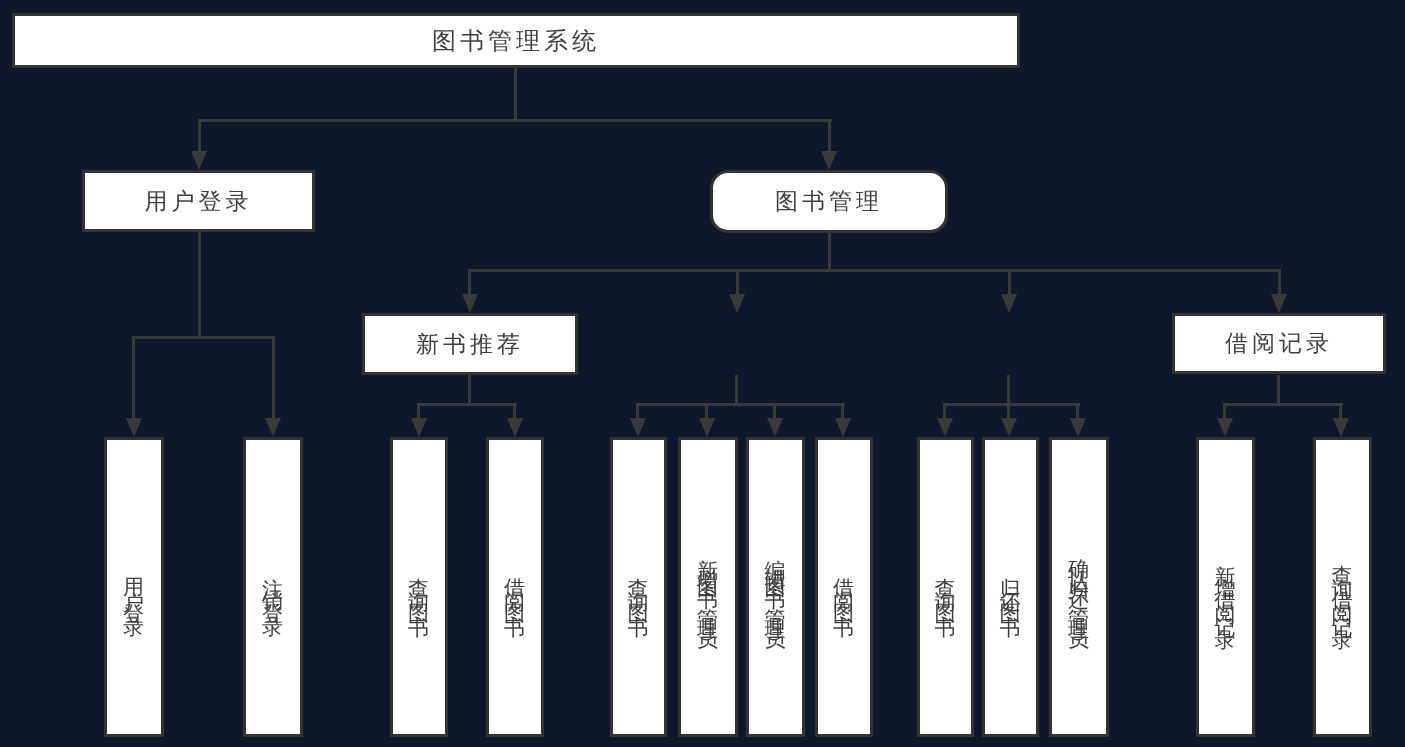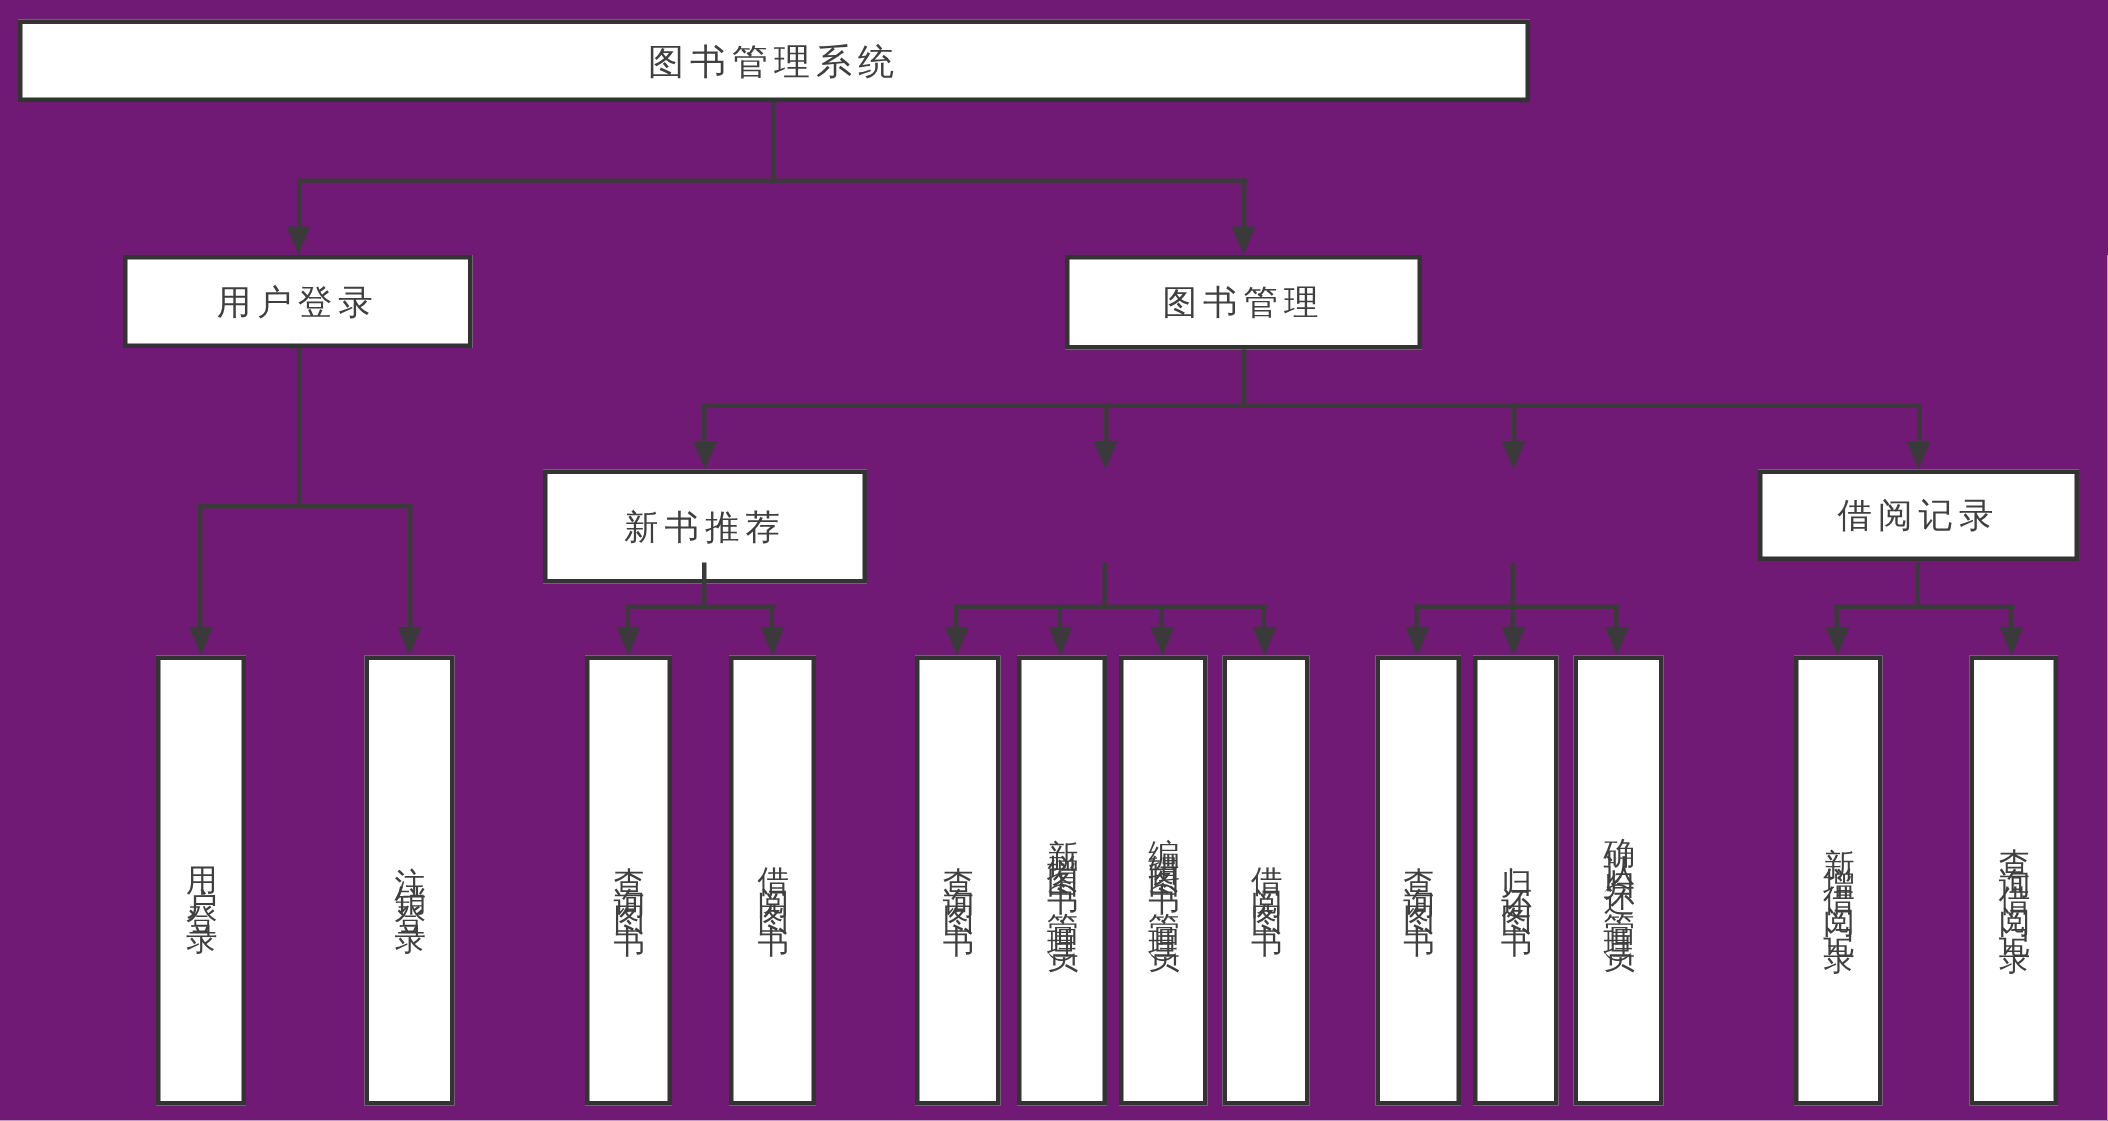--- a/index.html
+++ b/index.html
@@ -5,21 +5,21 @@
   :root{
     --line:#3a3a3a;
     --border:#333333;
     --fill:#ffffff;
     --text:#3f3f3f;
     --wm:#9c9c9c;
   }
   html,body{margin:0;padding:0;background:#ffffff;}
   .canvas{
     position:relative;width:1405px;height:747px;overflow:hidden;
-    font-family:"Liberation Sans","DejaVu Sans",sans-serif;background:#701a75;
+    font-family:"Liberation Sans","DejaVu Sans",sans-serif;background:#0f172a;
   }
   .box{
     position:absolute;background:var(--fill);border:3px solid var(--border);
     box-sizing:border-box;display:flex;align-items:center;justify-content:center;
     color:var(--text);font-size:23px;letter-spacing:4px;white-space:nowrap;
   }
   .box.root span{font-size:24px;letter-spacing:4px;}
   .box.leaf span{
     writing-mode:vertical-rl;text-orientation:mixed;
     font-size:21px;letter-spacing:13px;line-height:1;
@@ -51,21 +51,21 @@
     <div class="hline" style="left:198px;top:119px;width:634px;"></div>
     <div class="vline" style="left:198px;top:119px;height:34px;"></div>
     <div class="arrow" style="left:191px;top:151px;"></div>
     <div class="vline" style="left:828px;top:119px;height:34px;"></div>
     <div class="arrow" style="left:821px;top:151px;"></div>
   </div>
 
   <div class="box" style="left:82px;top:170px;width:233px;height:62px;">
     <span>用户登录</span>
   </div>
-  <div class="box" style="left:710px;top:170px;width:238px;height:63px;">
+  <div class="box" style="left:710px;top:170px;width:238px;height:63px;border-radius:18px;">
     <span>图书管理</span>
   </div>
 
   <div>
     <div class="vline" style="left:198px;top:232px;height:106px;"></div>
     <div class="hline" style="left:132px;top:336px;width:143px;"></div>
     <div class="vline" style="left:132px;top:336px;height:84px;"></div>
     <div class="arrow" style="left:126px;top:418px;"></div>
     <div class="vline" style="left:272px;top:336px;height:84px;"></div>
     <div class="arrow" style="left:265px;top:418px;"></div>
@@ -77,21 +77,21 @@
     <div class="vline" style="left:468px;top:269px;height:27px;"></div>
     <div class="arrow" style="left:462px;top:294px;"></div>
     <div class="vline" style="left:736px;top:269px;height:27px;"></div>
     <div class="arrow" style="left:729px;top:294px;"></div>
     <div class="vline" style="left:1008px;top:269px;height:27px;"></div>
     <div class="arrow" style="left:1001px;top:294px;"></div>
     <div class="vline" style="left:1278px;top:269px;height:27px;"></div>
     <div class="arrow" style="left:1271px;top:294px;"></div>
   </div>
 
-  <div class="box" style="left:362px;top:313px;width:216px;height:76px;">
+  <div class="box" style="left:362px;top:313px;width:216px;height:62px;">
     <span>新书推荐</span>
   </div>
   <div class="box" style="left:1172px;top:313px;width:214px;height:61px;">
     <span>借阅记录</span>
   </div>
 
   <div>
     <div class="vline" style="left:468px;top:375px;height:31px;"></div>
     <div class="hline" style="left:417px;top:403px;width:100px;"></div>
     <div class="vline" style="left:417px;top:403px;height:18px;"></div>

